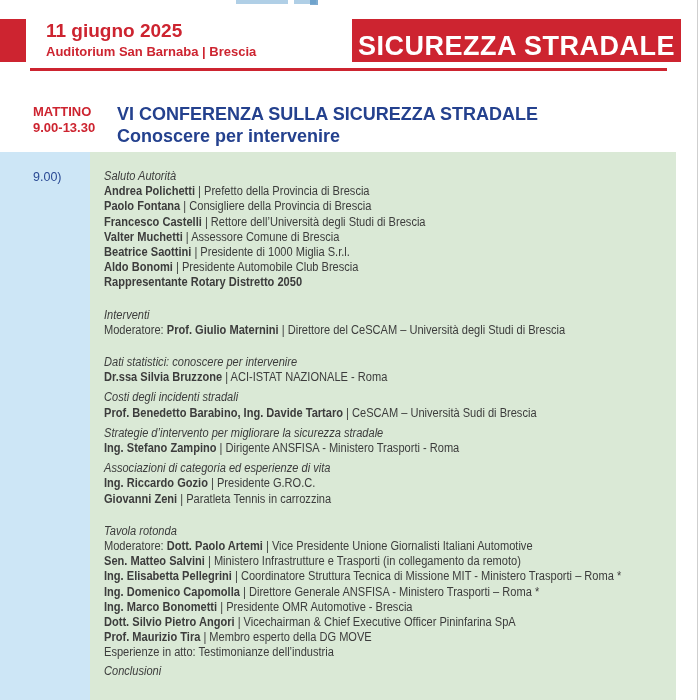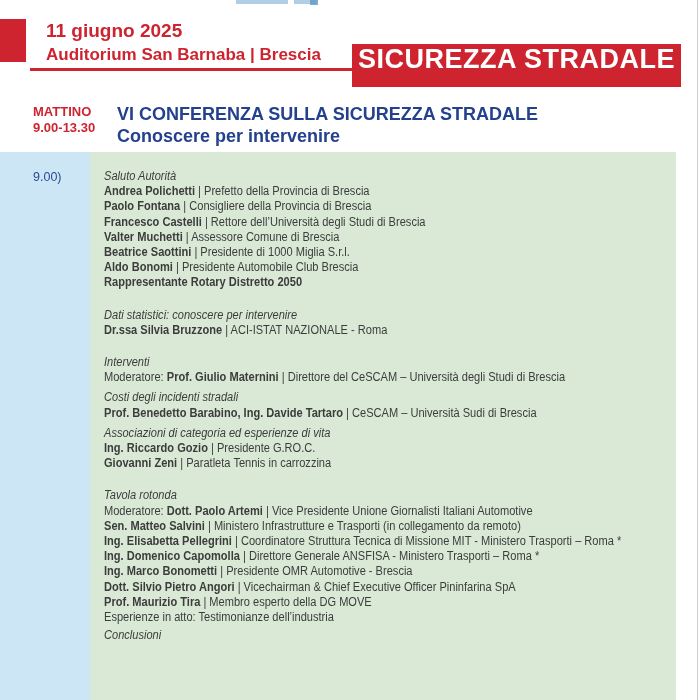--- a/index.html
+++ b/index.html
@@ -17,24 +17,24 @@
   
   .logo-fragment{position:absolute;top:0;left:236px;height:5px;}
   .frag{position:absolute;top:0;background:#9cc3e0;opacity:.8;}
   .f1{left:0;width:52px;height:4px;}
   .f2{left:58px;width:22px;height:4px;}
   .f3{left:74px;width:8px;height:5px;background:#5f97c6;}
 
   .red-square{position:absolute;left:0;top:19px;width:26px;height:43px;background:var(--red);}
   .date-block{position:absolute;left:46px;top:20px;color:var(--red);line-height:1.15;}
   .date-line1{font-size:19px;font-weight:bold;}
-  .date-line2{font-size:17px;font-weight:bold;margin-top:3px;}
+  .date-line2{font-size:13px;font-weight:bold;margin-top:3px;}
 
   .banner{position:absolute;left:352px;top:19px;width:329px;height:43px;background:var(--red);
-          display:flex;align-items:flex-start;justify-content:center;margin-top:25px;}
+          display:flex;align-items:flex-end;justify-content:center;}
   .banner span{color:#fff;font-weight:bold;font-size:27px;letter-spacing:.5px;white-space:nowrap;}
 
   .rule{position:absolute;left:30px;top:68px;width:637px;height:3px;background:var(--red);}
 
   .session-head{position:absolute;left:33px;top:104px;display:flex;line-height:1.2;}
   .session-time{color:var(--red);font-weight:bold;font-size:13px;width:84px;}
   .session-title{color:var(--blue);font-weight:bold;font-size:18px;}
   .session-title > div{white-space:nowrap;}
 
   .program{position:absolute;left:0;top:152px;width:676px;height:548px;display:flex;overflow:hidden;}
@@ -99,30 +99,34 @@
             <div class="heading">Saluto Autorità</div>
             <div class="line"><b>Andrea Polichetti</b> | Prefetto della Provincia di Brescia</div>
             <div class="line"><b>Paolo Fontana</b> | Consigliere della Provincia di Brescia</div>
             <div class="line"><b>Francesco Castelli</b> | Rettore dell’Università degli Studi di Brescia</div>
             <div class="line"><b>Valter Muchetti</b> | Assessore Comune di Brescia</div>
             <div class="line"><b>Beatrice Saottini</b> | Presidente di 1000 Miglia S.r.l.</div>
             <div class="line"><b>Aldo Bonomi</b> | Presidente Automobile Club Brescia</div>
             <div class="line"><b>Rappresentante Rotary Distretto 2050</b></div>
           </div>
           <div class="group gap-large">
+            <div class="heading">Interventi</div>
+            <div class="line">Moderatore: <b>Prof. Giulio Maternini</b> | Direttore del CeSCAM – Università degli Studi di Brescia</div>
+          </div>
+          <div class="group gap-large">
             <div class="heading">Dati statistici: conoscere per intervenire</div>
             <div class="line"><b>Dr.ssa Silvia Bruzzone</b> | ACI-ISTAT NAZIONALE - Roma</div>
-          </div>
-          <div class="group gap-large">
-            <div class="heading">Interventi</div>
-            <div class="line">Moderatore: <b>Prof. Giulio Maternini</b> | Direttore del CeSCAM – Università degli Studi di Brescia</div>
           </div>
           <div class="group">
             <div class="heading">Costi degli incidenti stradali</div>
             <div class="line"><b>Prof. Benedetto Barabino, Ing. Davide Tartaro</b> | CeSCAM – Università Sudi di Brescia</div>
+          </div>
+          <div class="group">
+            <div class="heading">Strategie d’intervento per migliorare la sicurezza stradale</div>
+            <div class="line"><b>Ing. Stefano Zampino</b> | Dirigente ANSFISA - Ministero Trasporti - Roma</div>
           </div>
           <div class="group">
             <div class="heading">Associazioni di categoria ed esperienze di vita</div>
             <div class="line"><b>Ing. Riccardo Gozio</b> | Presidente G.RO.C.</div>
             <div class="line"><b>Giovanni Zeni</b> | Paratleta Tennis in carrozzina</div>
           </div>
           <div class="group gap-large">
             <div class="heading">Tavola rotonda</div>
             <div class="line">Moderatore: <b>Dott. Paolo Artemi</b> | Vice Presidente Unione Giornalisti Italiani Automotive</div>
             <div class="line"><b>Sen. Matteo Salvini</b> | Ministero Infrastrutture e Trasporti (in collegamento da remoto)</div>

